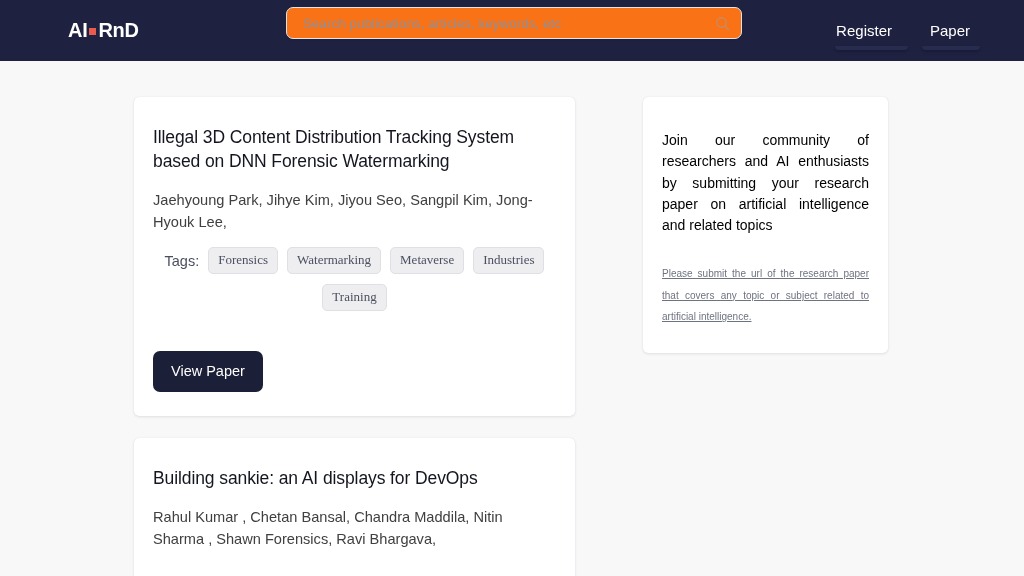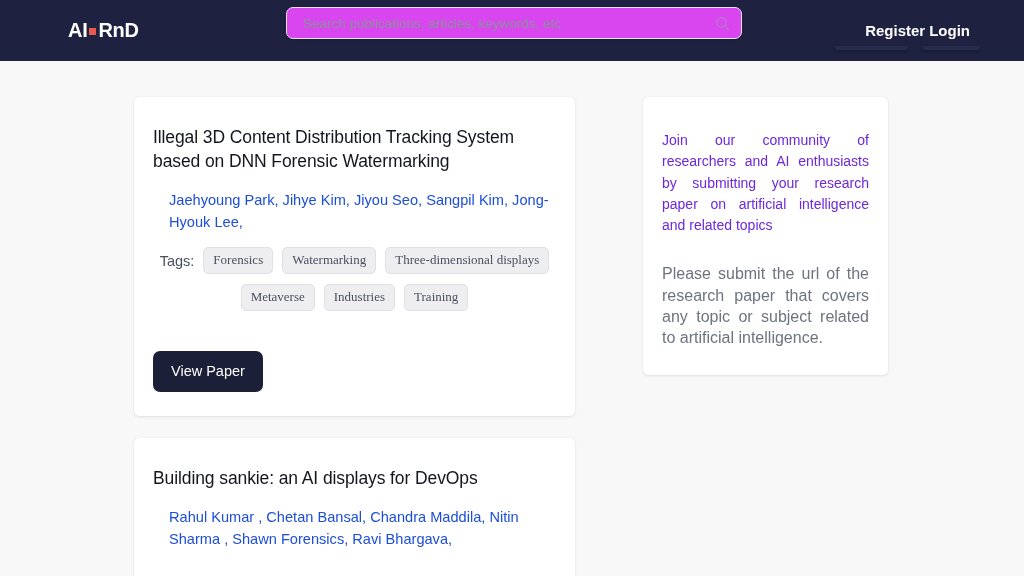--- a/index.html
+++ b/index.html
@@ -44,21 +44,21 @@
   .search-wrap {
     position: absolute;
     left: 286px;
     top: 7px;
     width: 456px;
     height: 32px;
   }
   .search-box {
     width: 100%;
     height: 100%;
-    background: #d946ef;
+    background: #f97316;
     border: 1px solid #e3e4ea;
     border-radius: 7px;
     display: flex;
     align-items: center;
     padding: 0 10px 0 16px;
     box-shadow: 0 1px 2px rgba(0,0,0,0.08);
   }
   .search-box input {
     flex: 1;
     border: none;
@@ -67,21 +67,21 @@
     font-size: 13.5px;
     color: #3a3f51;
     background: transparent;
   }
   .search-box input::placeholder { color: #8c909d; }
   .search-icon { width: 17px; height: 17px; flex: 0 0 17px; opacity: .55; }
   .nav-right {
     margin-left: auto;
     display: flex;
     align-items: center;
-    font-weight: bold;
+    gap: 34px;
   }
   .nav-link {
     position: relative;
     color: #ffffff;
     font-size: 15px;
     text-decoration: none;
     cursor: pointer;
     padding: 3px 2px;
   }
   
@@ -124,23 +124,22 @@
     font-size: 17.5px;
     line-height: 24px;
     font-weight: 400;
     color: #14161f;
     letter-spacing: -0.1px;
     margin-bottom: 16px;
   }
   .paper-authors {
     font-size: 14.6px;
     line-height: 22px;
-    color: #1d4ed8;
+    color: #404040;
     margin-bottom: 14px;
-    margin-left: 16px;
   }
   .tags-row {
     display: flex;
     flex-wrap: wrap;
     align-items: center;
     gap: 10px 9px;
     justify-content: center;
   }
   .tags-label {
     font-size: 14.5px;
@@ -183,30 +182,31 @@
     font-size: 16.5px;
     line-height: 19px;
     font-weight: 400;
     color: #14161f;
     letter-spacing: -0.1px;
     margin-bottom: 20px;
   }
   .side-text {
     font-size: 14px;
     line-height: 21.3px;
-    color: #6d28d9;
+    color: #000000;
     text-align: justify;
     margin-bottom: 26px;
   }
   .side-note {
-    font-size: 16px;
+    font-size: 10px;
     line-height: 21.3px;
     color: #6e7380;
     text-align: justify;
     margin-top: 27px;
+    text-decoration: underline;
   }
 </style>
 </head>
 <body>
 
 <div class="navbar">
 
   <div class="brand">
     <span>AI</span>
     <span class="dot"></span>
@@ -218,40 +218,39 @@
       <input type="text" placeholder="Search publications, articles, keywords, etc" style="">
       <svg class="search-icon" viewBox="0 0 24 24" fill="none" stroke="#9aa0ad" stroke-width="1.8" stroke-linecap="round">
         <circle cx="10.5" cy="10.5" r="6.6"></circle>
         <line x1="15.4" y1="15.4" x2="20.4" y2="20.4"></line>
       </svg>
     </div>
   </div>
 
   <div class="nav-right">
     <a class="nav-link">Register</a>
-    <a class="nav-link">Login</a>
+    <a class="nav-link">Paper</a>
   </div>
 
   <div class="nav-stub a"></div>
   <div class="nav-stub b"></div>
 </div>
 
 <div class="page">
   <div class="container">
 
     <div class="main-col">
 
       <div class="card">
         <div class="paper-title">Illegal 3D Content Distribution Tracking System based on DNN Forensic Watermarking</div>
         <div class="paper-authors">Jaehyoung Park, Jihye Kim, Jiyou Seo, Sangpil Kim, Jong-Hyouk Lee,</div>
         <div class="tags-row">
           <span class="tags-label">Tags:</span>
           <span class="tag">Forensics</span>
           <span class="tag">Watermarking</span>
-          <span class="tag">Three-dimensional displays</span>
           <span class="tag">Metaverse</span>
           <span class="tag">Industries</span>
           <span class="tag">Training</span>
         </div>
         <div class="view-btn-wrap">
           <button class="btn">View Paper</button>
         </div>
       </div>
 
       <div class="card">

